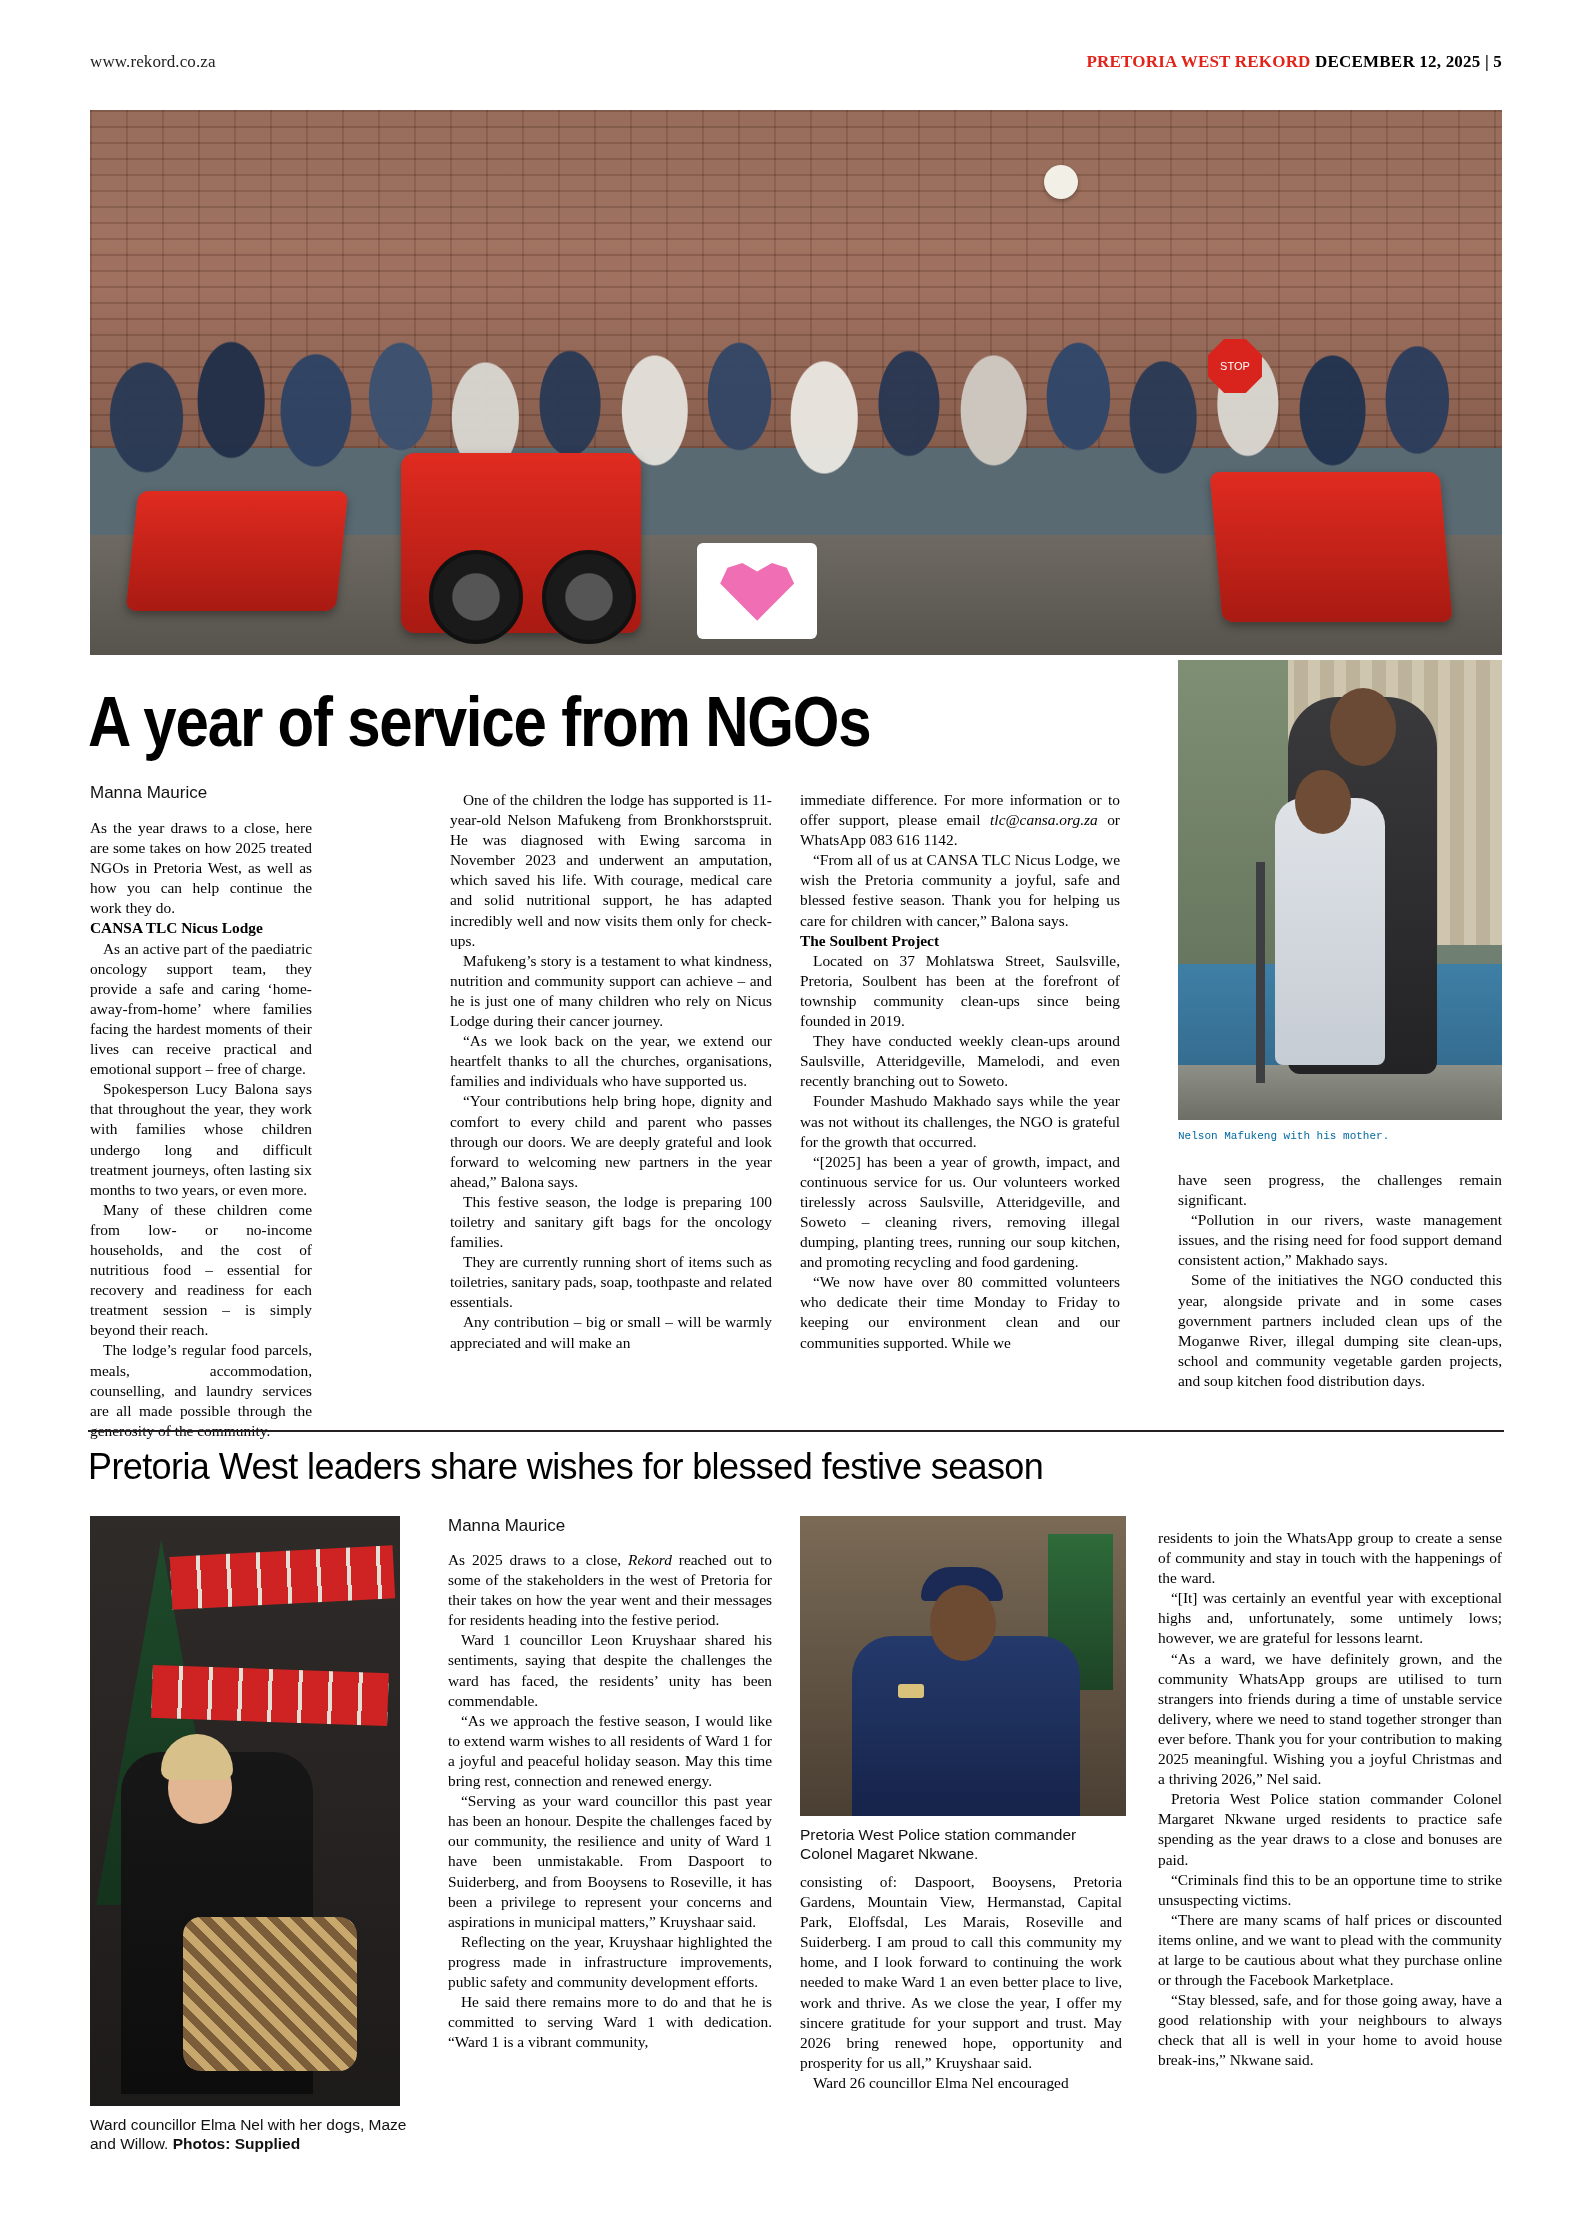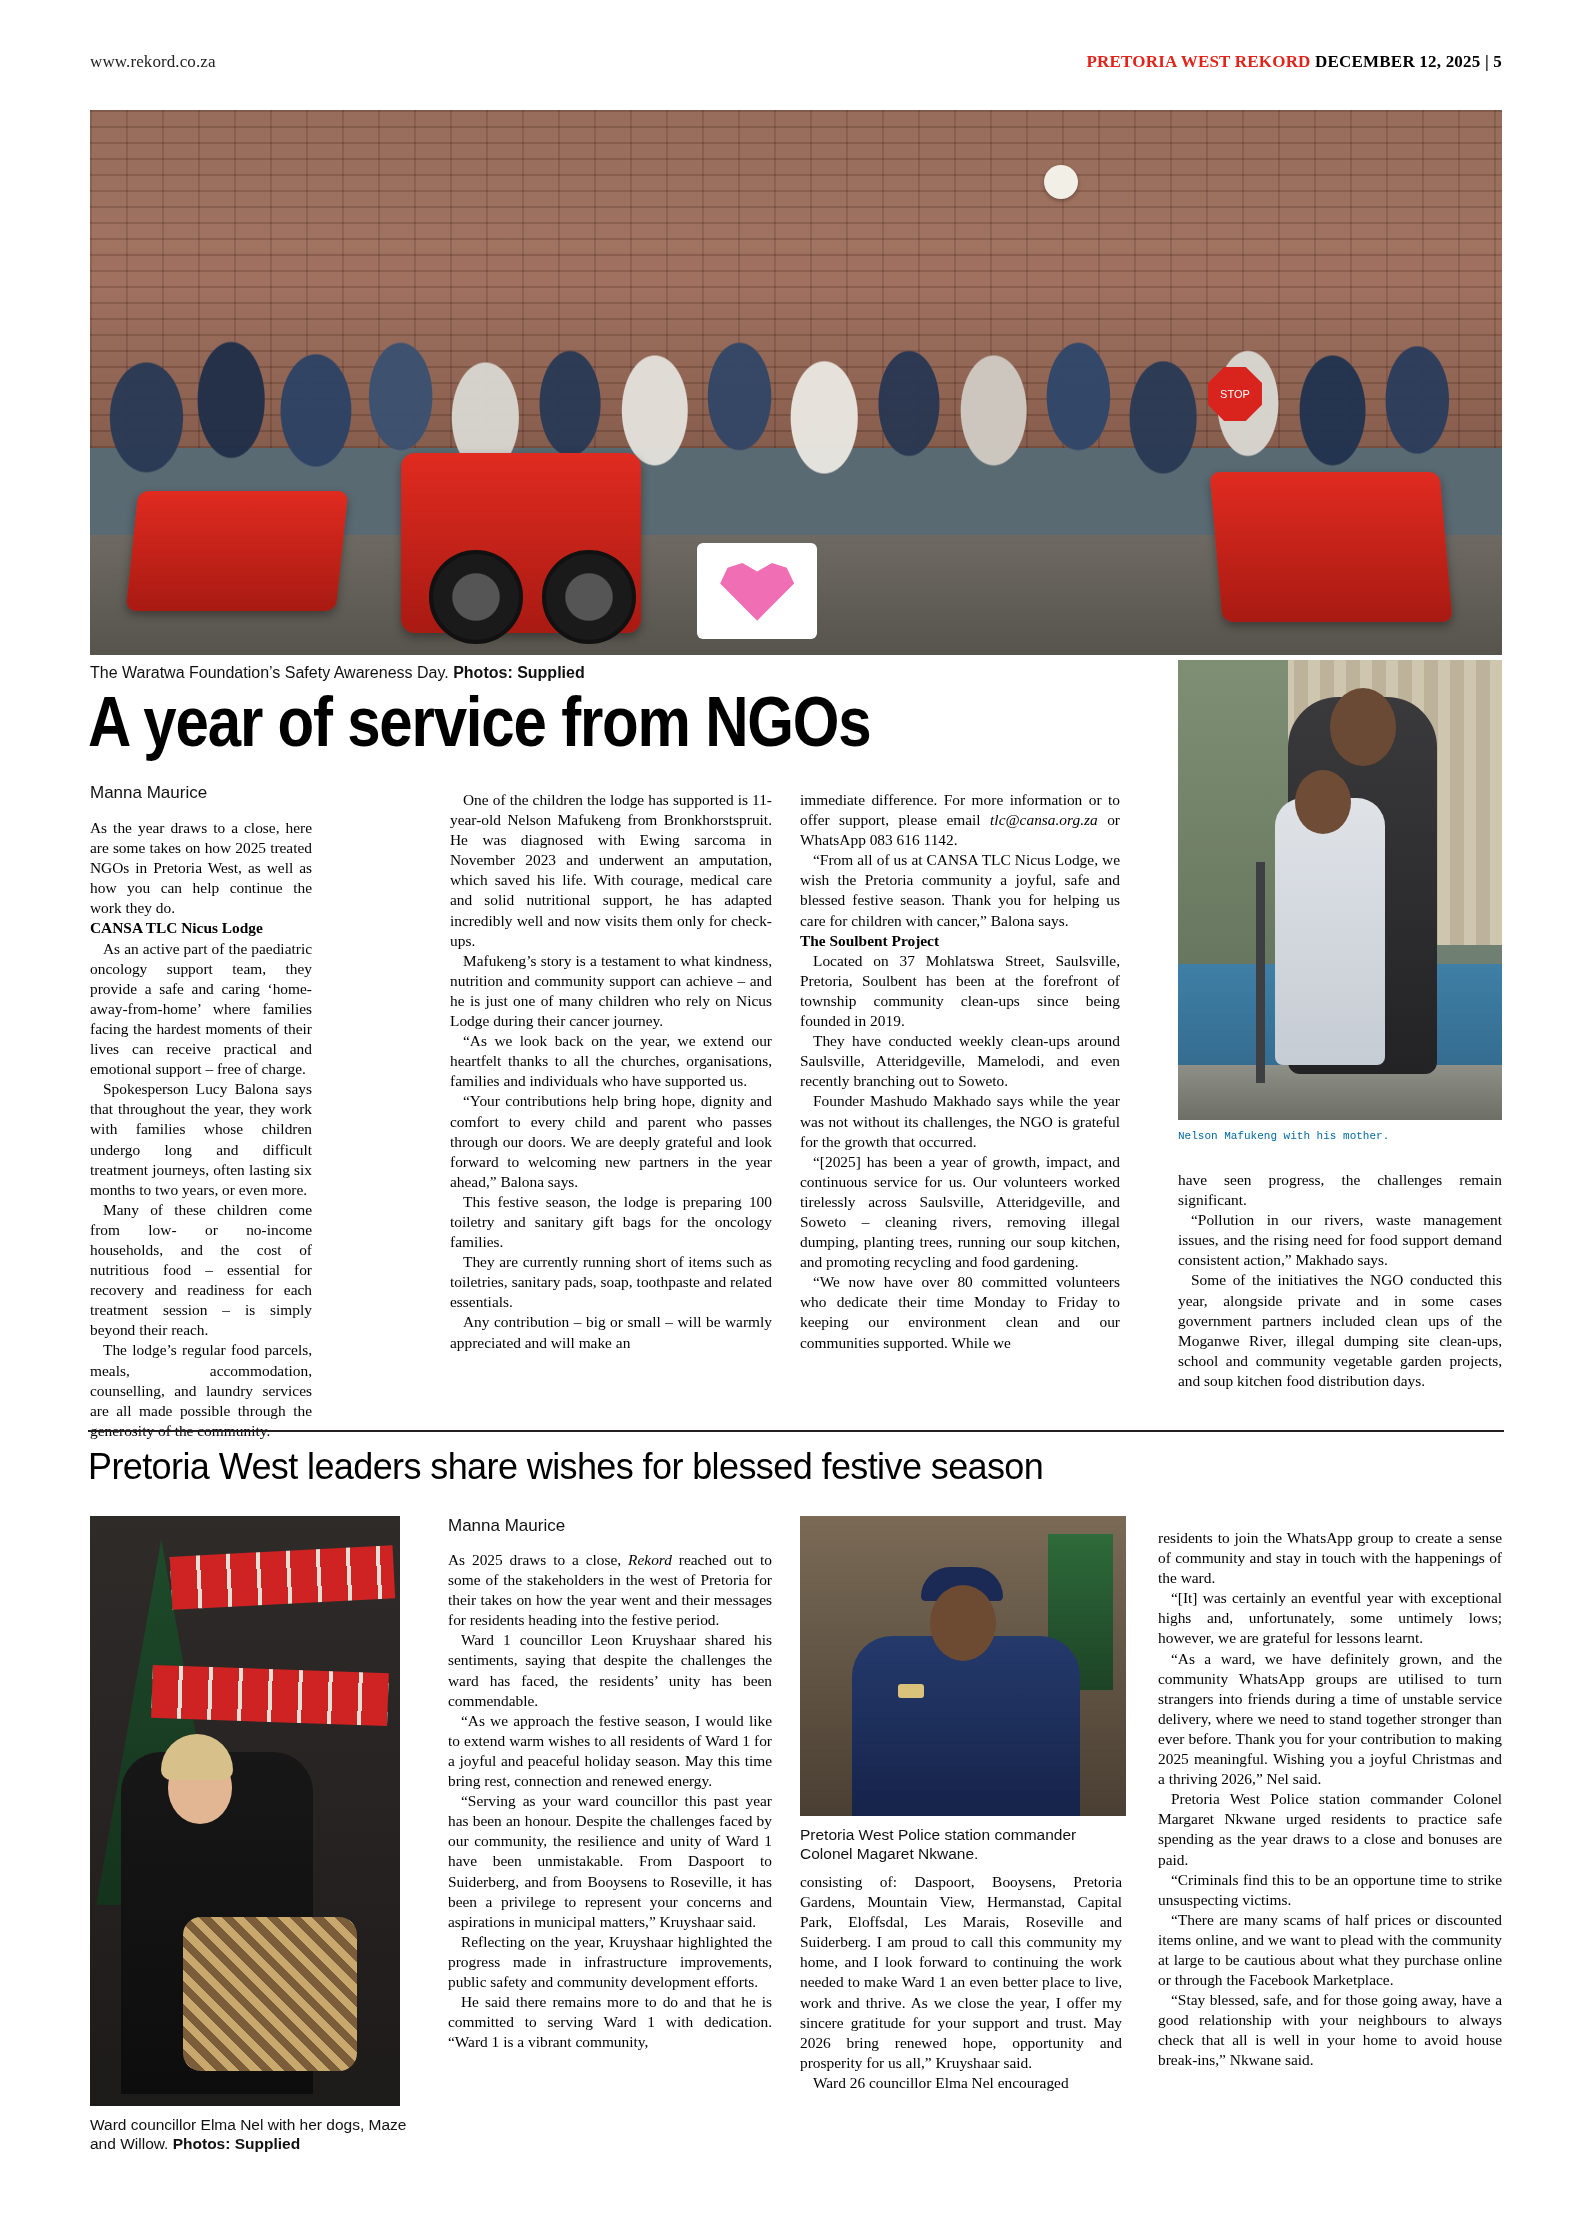--- a/index.html
+++ b/index.html
@@ -148,21 +148,21 @@
   .hero-photo .stopsign {
     position: absolute;
     right: 17%;
     top: 42%;
     width: 54px; height: 54px;
     background: #d8241c;
     clip-path: polygon(30% 0,70% 0,100% 30%,100% 70%,70% 100%,30% 100%,0 70%,0 30%);
     color: #fff;
     font-size: 11px;
     font-family: "Liberation Sans", sans-serif;
-    display: flex; align-items: center; justify-content: center; margin-top: 28px;
+    display: flex; align-items: center; justify-content: center;
   }
   .hero-photo .ball {
     position: absolute;
     right: 30%;
     top: 10%;
     width: 34px; height: 34px;
     border-radius: 50%;
     background: #f2efe6;
     box-shadow: 0 2px 4px rgba(0,0,0,0.3);
   }
@@ -453,23 +453,20 @@
     <div class="wheel w1"></div>
     <div class="wheel w2"></div>
     <div class="bike b3"></div>
     <div class="logo-badge">
       <div class="heart"></div>
     </div>
     <div class="stopsign">STOP</div>
     <div class="ball"></div>
   </div>
 
-  <div class="hero-caption">
-    <span>The Waratwa Foundation’s Safety Awareness Day. </span><b>Photos: Supplied</b>
-  </div>
 
   <div class="headline-1">A year of service from NGOs</div>
   <div class="a1-byline">Manna Maurice</div>
 
   <div class="col" id="a1c1">
     <p class="noindent">As the year draws to a close, here are some takes on how 2025 treated NGOs in Pretoria West, as well as how you can help continue the work they do.</p>
     <p class="sub">CANSA TLC Nicus Lodge</p>
     <p>As an active part of the paediatric oncology support team, they provide a safe and caring ‘home-away-from-home’ where families facing the hardest moments of their lives can receive practical and emotional support – free of charge.</p>
     <p>Spokesperson Lucy Balona says that throughout the year, they work with families whose children undergo long and difficult treatment journeys, often lasting six months to two years, or even more.</p>
     <p>Many of these children come from low- or no-income households, and the cost of nutritious food – essential for recovery and readiness for each treatment session – is simply beyond their reach.</p>

